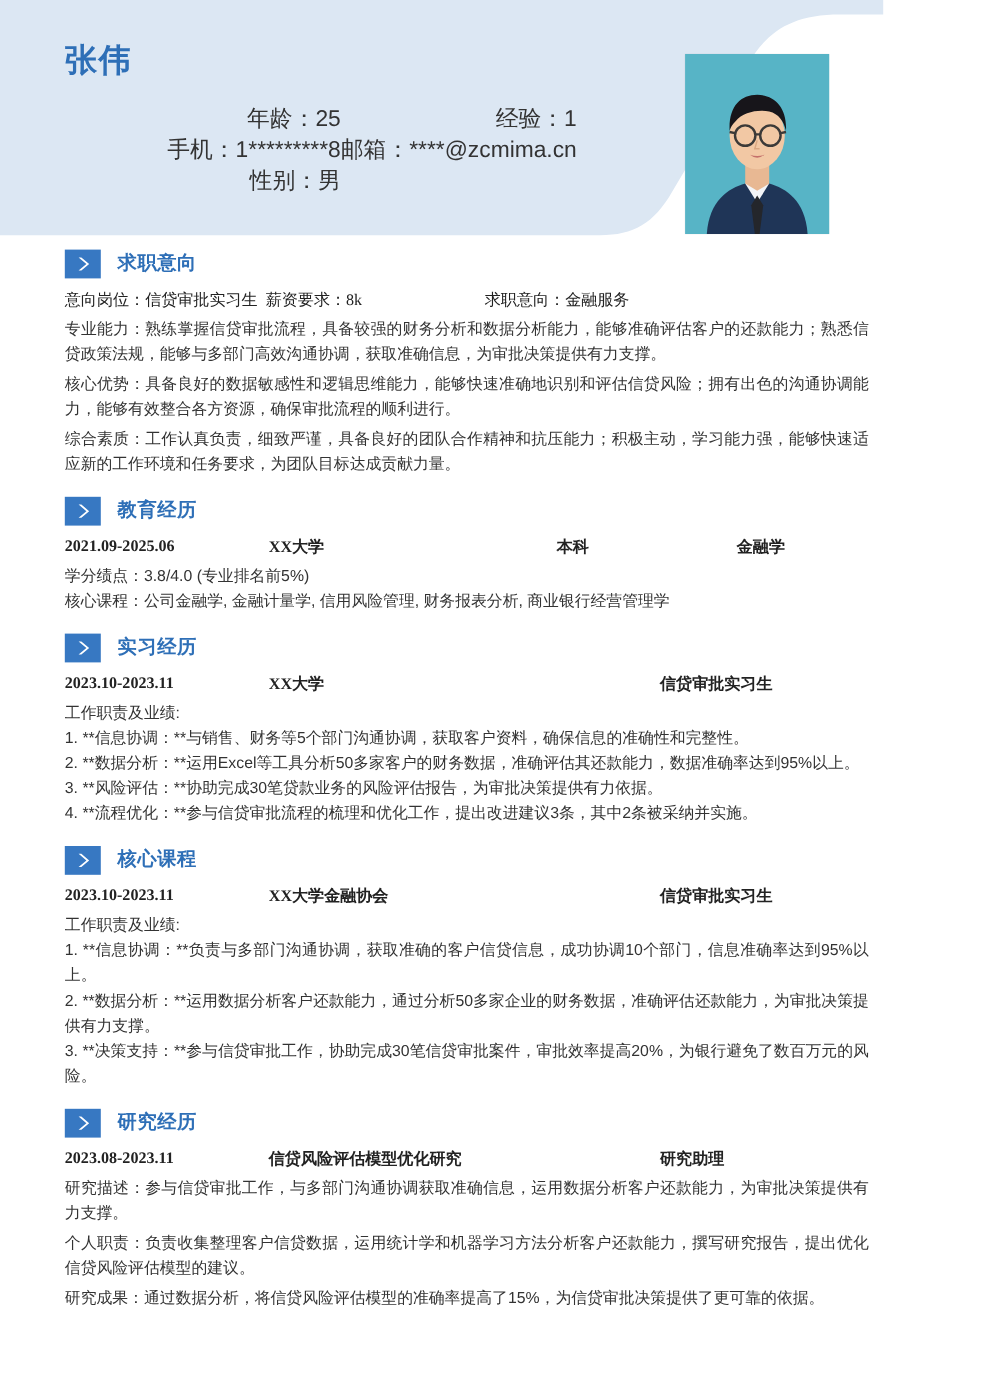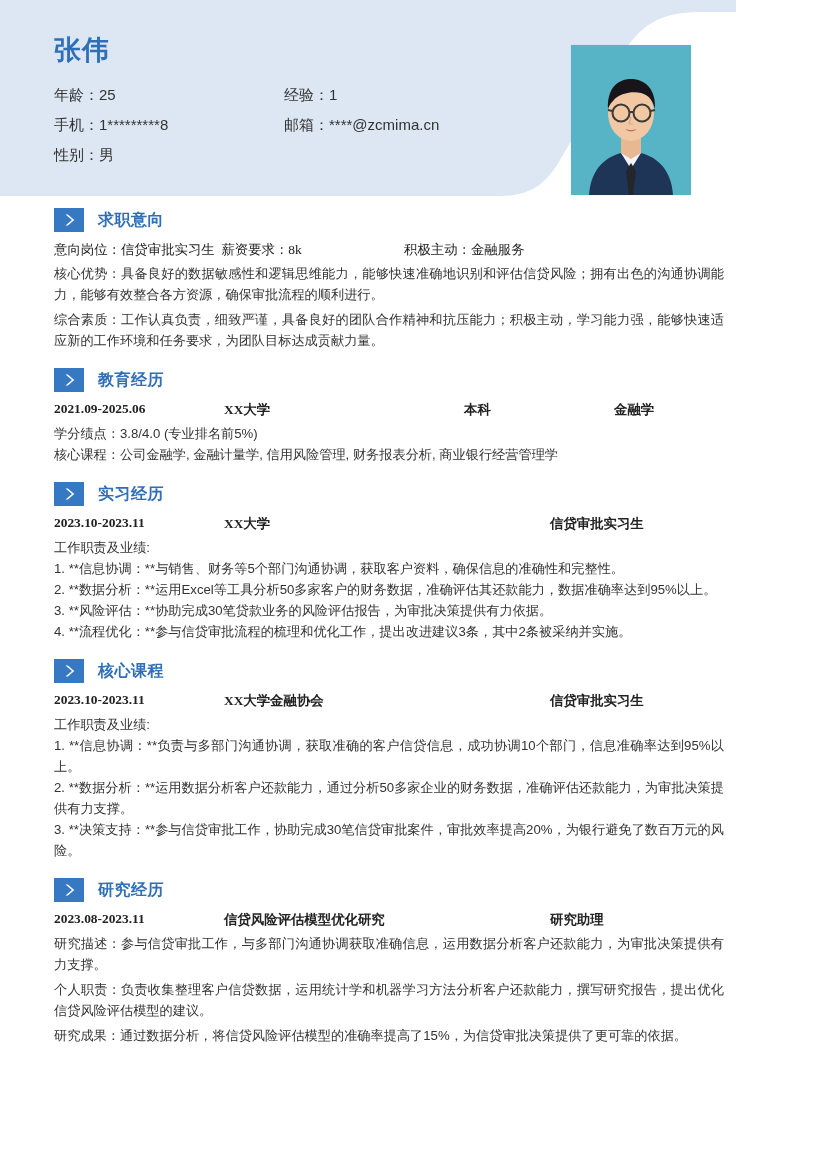--- a/index.html
+++ b/index.html
@@ -41,23 +41,23 @@
     font-size: 27px;
     font-weight: bold;
     color: #2e6fb7;
     letter-spacing: 1px;
     margin: 0 0 20px 0;
     line-height: 1.1;
   }
   .meta-grid {
     display: grid;
     grid-template-columns: 230px auto;
-    row-gap: 11px;
-    font-size: 15px;
-    color: #333;
+    font-size: 19px;
+    color: #333;
+    text-align: right;
   }
   .meta-item {
     white-space: nowrap;
   }
   .meta-label {
     color: #333;
   }
   .meta-value {
     color: #333;
   }
@@ -218,24 +218,25 @@
         <path d="M2.5,1.5 L9,7 L2.5,12.5 L4.8,12.5 L11.3,7 L4.8,1.5 Z" fill="#ffffff"></path>
       </svg>
     </span>
     <span class="section-title">求职意向</span>
   </div>
   <div class="row-cols" style="font-weight:normal;">
     <div style="flex:0 0 350px;">
       <span>意向岗位：</span><span>信贷审批实习生</span>&nbsp;&nbsp;<span>薪资要求：</span><span>8k</span>
     </div>
     <div>
-      <span>积极主动：</span><span>金融服务</span>
+      <span>求职意向：</span><span>金融服务</span>
     </div>
   </div>
 
+  <p class="para">专业能力：熟练掌握信贷审批流程，具备较强的财务分析和数据分析能力，能够准确评估客户的还款能力；熟悉信贷政策法规，能够与多部门高效沟通协调，获取准确信息，为审批决策提供有力支撑。</p>
   <p class="para">核心优势：具备良好的数据敏感性和逻辑思维能力，能够快速准确地识别和评估信贷风险；拥有出色的沟通协调能力，能够有效整合各方资源，确保审批流程的顺利进行。</p>
   <p class="para">综合素质：工作认真负责，细致严谨，具备良好的团队合作精神和抗压能力；积极主动，学习能力强，能够快速适应新的工作环境和任务要求，为团队目标达成贡献力量。</p>
 
   <div class="section-head">
     <span class="chev-box">
       <svg width="12" height="14" viewBox="0 0 12 14" xmlns="http://www.w3.org/2000/svg">
         <path d="M2.5,1.5 L9,7 L2.5,12.5 L4.8,12.5 L11.3,7 L4.8,1.5 Z" fill="#ffffff"></path>
       </svg>
     </span>
     <span class="section-title">教育经历</span>

